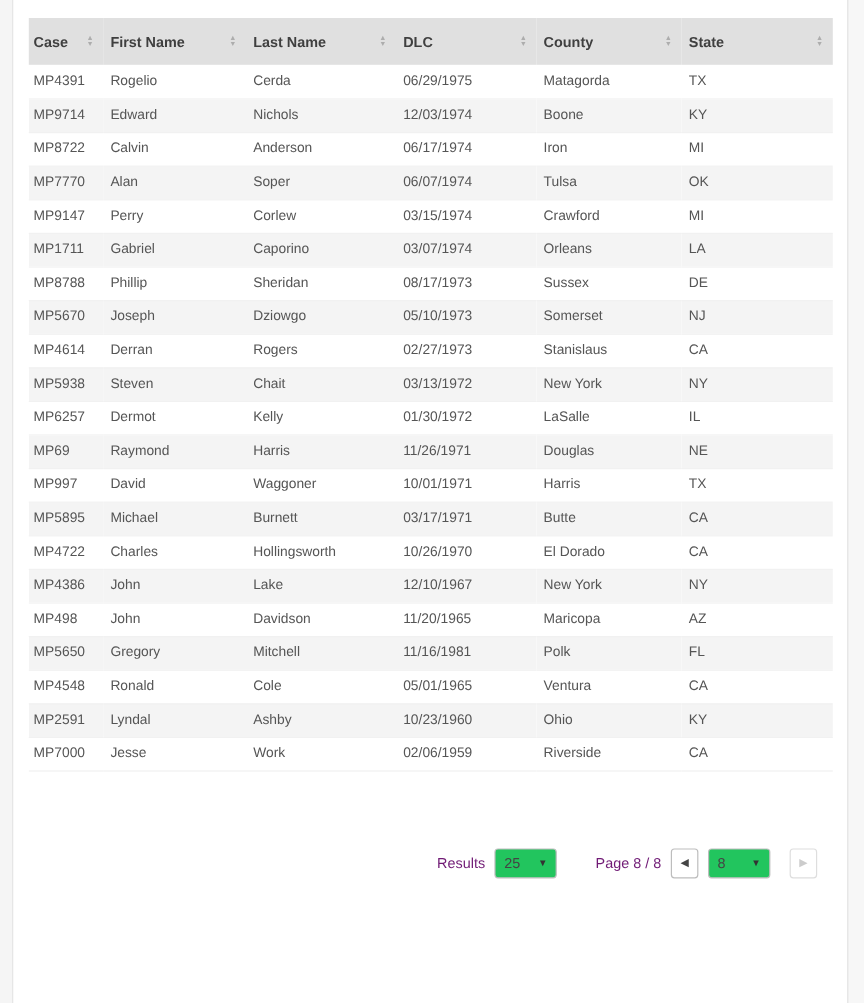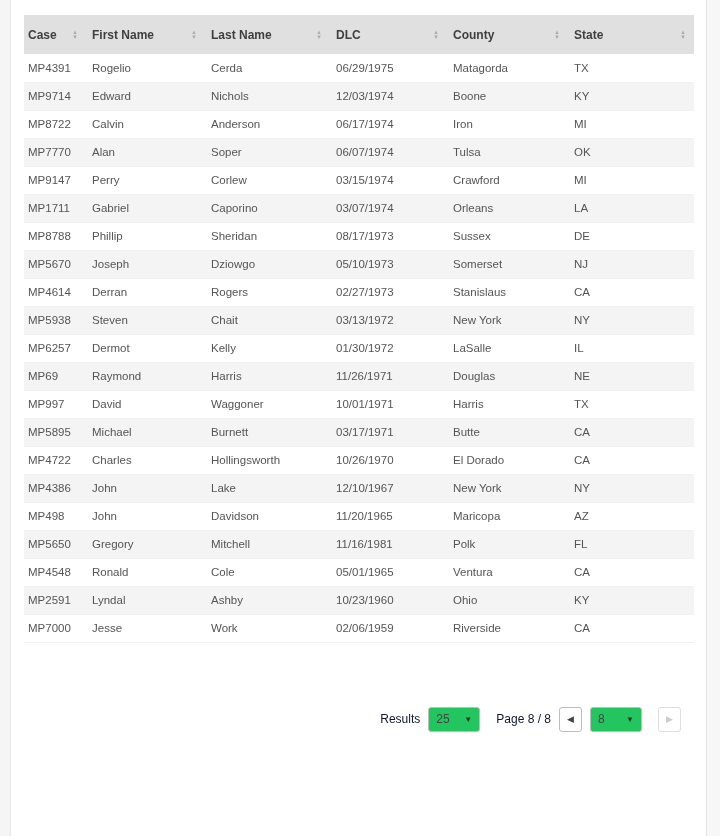--- a/index.html
+++ b/index.html
@@ -27,22 +27,22 @@
                color:#adadad; font-size:6px; line-height:5px; font-weight:400; }
 
   tbody td { height:28px; padding:0 4px 0 6px; font-size:11.5px; color:#555;
              border-bottom:1px solid #f1f1f1; white-space:nowrap; overflow:hidden; }
   tbody td:first-child { padding-left:4px; }
   tbody tr { background:#ffffff; }
   tbody tr:nth-child(even) { background:#f4f4f4; }
 
   .pagination { display:flex; align-items:center; justify-content:flex-end;
                 margin:64px 25px 0 0; gap:8px; }
-  .pg-label { font-size:12px; color:#0f172a; }
-  .pg-page-indicator { font-size:12px; color:#0f172a; margin-left:8px; }
+  .pg-label { font-size:12px; color:#701a75; }
+  .pg-page-indicator { font-size:12px; color:#701a75; margin-left:24px; }
   .pg-select { display:flex; align-items:center; justify-content:space-between;
                width:52px; height:25px; padding:0 7px; background:#22c55e;
                border:1px solid #bdbdbd; border-radius:3px; font-size:12px;
                color:#444; cursor:pointer; }
   .pg-select .caret { font-size:8px; color:#333; }
   .pg-btn { display:flex; align-items:center; justify-content:center;
             width:23px; height:25px; background:#fff; border:1px solid #bdbdbd;
             border-radius:3px; font-size:9px; color:#444; cursor:pointer; }
   .pg-btn.disabled { border-color:#dedede; color:#ccc; cursor:default; margin-left:8px; }
 </style>

